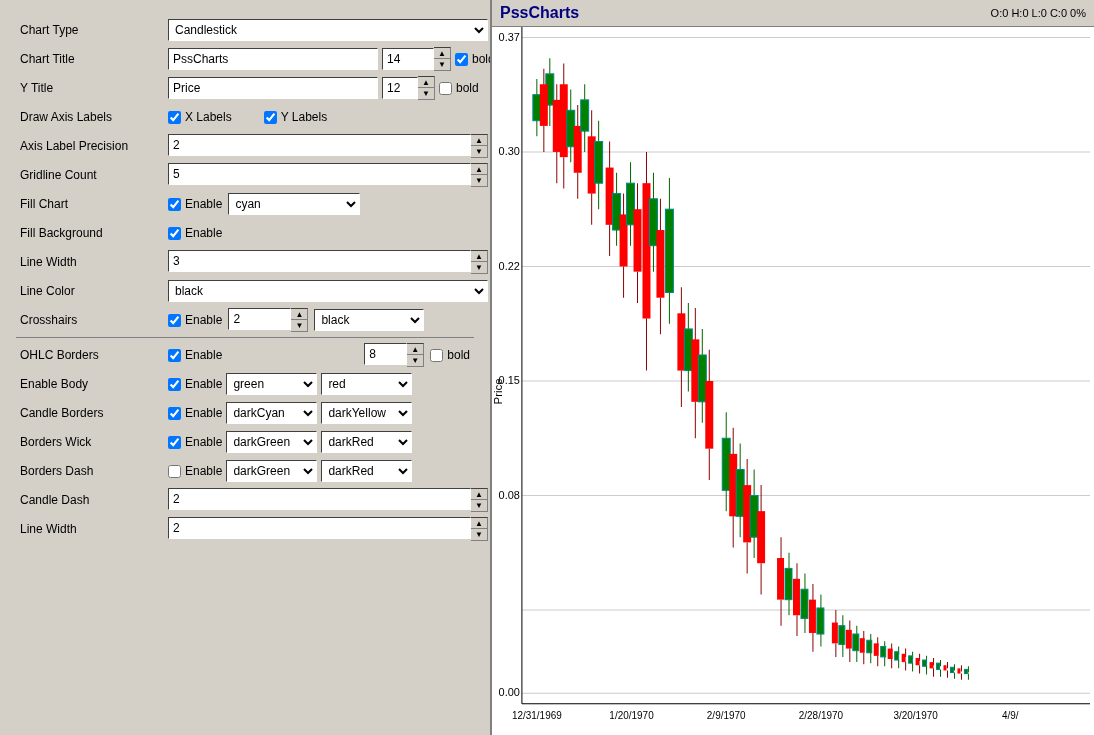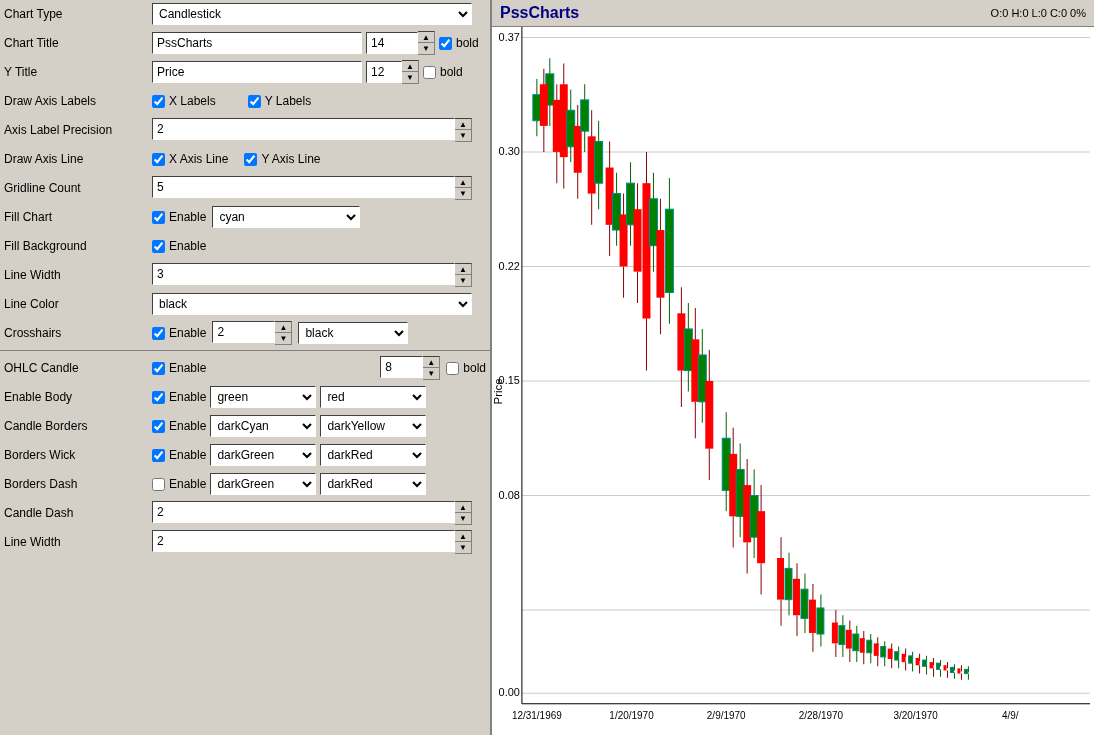--- a/index.html
+++ b/index.html
@@ -11,21 +11,21 @@
       height: 735px;
       width: 1094px;
       overflow: hidden;
     }
 
     
     .left-panel {
       width: 490px;
       min-width: 490px;
       background: #d4d0c8;
-      padding: 0;
+      padding: 16px;
       display: flex;
       flex-direction: column;
       gap: 1px;
     }
 
     .form-row {
       display: flex;
       align-items: center;
       min-height: 28px;
       padding: 2px 4px;
@@ -164,21 +164,21 @@
       gap: 16px;
     }
 
     .fill-row {
       display: flex;
       align-items: center;
       gap: 6px;
     }
 
     .color-select {
-      width: 148px;
+      width: 132px;
     }
 
     .crosshair-row {
       display: flex;
       align-items: center;
       gap: 6px;
     }
 
     .crosshair-spinner {
       width: 80px;
@@ -204,21 +204,21 @@
       flex: 1;
     }
 
     .candle-row {
       display: flex;
       align-items: center;
       gap: 4px;
     }
 
     .candle-color-select {
-      width: 106px;
+      width: 91px;
     }
 
     
     .right-panel {
       flex: 1;
       background: white;
       position: relative;
       display: flex;
       flex-direction: column;
       border-left: 2px solid #808080;
@@ -335,33 +335,20 @@
       <div class="wide-spinner">
         <input type="text" class="spinner-input" value="2" style="">
         <div class="spinner-btns">
           <button class="spinner-btn">▲</button>
           <button class="spinner-btn">▼</button>
         </div>
       </div>
     </div>
   </div>
 
-  <div class="form-row">
-    <div class="form-label">Draw Axis Line</div>
-    <div class="form-control axis-line-group">
-      <label class="checkbox-label">
-        <input type="checkbox" checked="" style="">
-        <span>X Axis Line</span>
-      </label>
-      <label class="checkbox-label">
-        <input type="checkbox" checked="" style="">
-        <span>Y Axis Line</span>
-      </label>
-    </div>
-  </div>
 
   <div class="form-row">
     <div class="form-label">Gridline Count</div>
     <div class="form-control">
       <div class="gridline-spinner">
         <input type="text" class="spinner-input" value="5" style="">
         <div class="spinner-btns">
           <button class="spinner-btn">▲</button>
           <button class="spinner-btn">▼</button>
         </div>
@@ -441,21 +428,21 @@
         <option>black</option>
         <option>white</option>
         <option>red</option>
       </select>
     </div>
   </div>
 
   <div class="divider"></div>
 
   <div class="form-row">
-    <div class="form-label">OHLC Candle</div>
+    <div class="form-label">OHLC Borders</div>
     <div class="form-control ohlc-row">
       <label class="checkbox-label">
         <input type="checkbox" checked="" style="">
         <span>Enable</span>
       </label>
       <div class="ohlc-spinner" style="margin-left:auto;">
         <input type="text" class="spinner-input" value="8" style="">
         <div class="spinner-btns">
           <button class="spinner-btn">▲</button>
           <button class="spinner-btn">▼</button>

